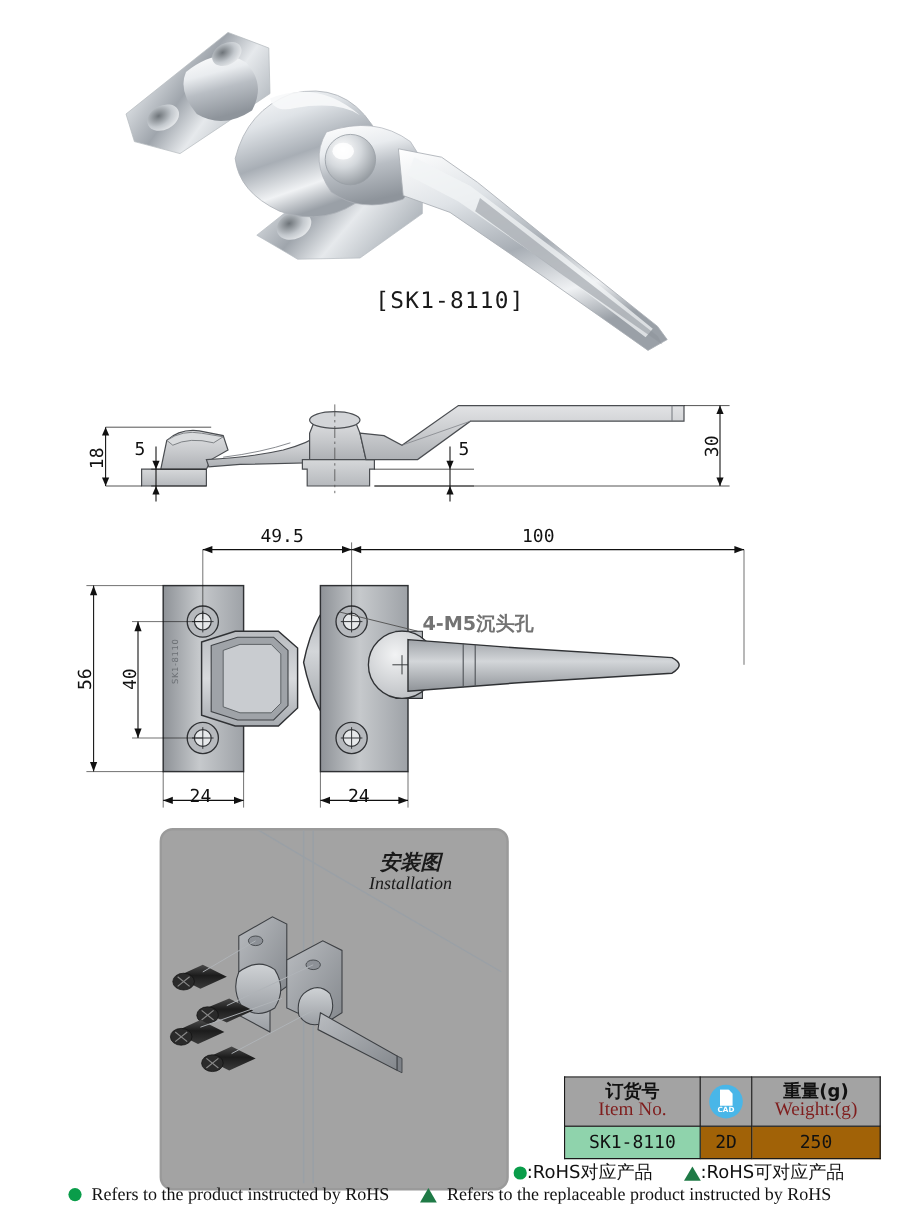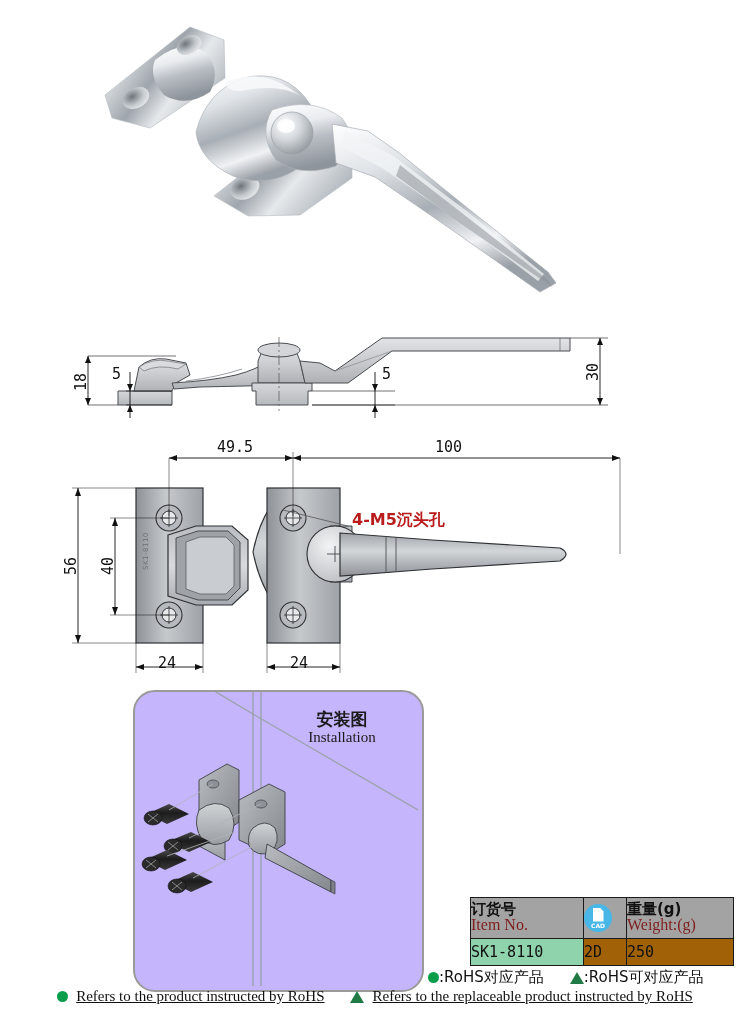--- a/index.html
+++ b/index.html
@@ -18,34 +18,34 @@
   .dwg{position:absolute;left:0;width:750px;}
   #side-view{top:305px;height:125px;}
   #plan-view{top:430px;height:255px;}
 
   
   .dim{position:absolute;font-family:"DejaVu Sans Mono","Liberation Mono",monospace;
        font-size:15px;color:#111;white-space:nowrap;}
   .dim.vert{transform:rotate(-90deg);transform-origin:left top;}
 
   .callout{position:absolute;font-family:"DejaVu Sans","Liberation Sans",sans-serif;
-       font-size:16px;font-weight:600;color:#b91c1c;white-space:nowrap;}
+       font-size:16px;font-weight:600;color:#737373;white-space:nowrap;}
 
   
   #install-box{left:133px;top:690px;width:287px;height:298px;
-       border:2.5px solid #9a9a9a;border-radius:22px;background:#c4b5fd;}
+       border:2.5px solid #9a9a9a;border-radius:11px;background:#a3a3a3;font-style:italic;}
   .inst-label{position:absolute;text-align:center;line-height:1.12;}
   .inst-cn{font-family:"DejaVu Sans","Liberation Sans",sans-serif;
        font-size:17px;font-weight:600;color:#1a1a1a;display:block;}
   .inst-en{font-family:"Liberation Serif","DejaVu Serif",serif;
        font-size:15px;color:#1a1a1a;display:block;}
 
   
   #spec-table{left:470px;top:897px;border-collapse:collapse;}
-  #spec-table td{border:1.5px solid #1a1a1a;padding:0;}
+  #spec-table td{border:1.5px solid #1a1a1a;text-align:center;padding:0;}
   #spec-table .hdr{background:#a3a3a3;height:40px;}
   #spec-table .body{background:#a16207;height:26px;}
   .th-cn{font-family:"DejaVu Sans","Liberation Sans",sans-serif;
        font-size:15px;font-weight:700;color:#111;line-height:1.05;display:block;}
   .th-en{font-family:Liberation Serif, serif;
        font-size:16px;color:#7f1d1d;line-height:1.05;display:block;}
   .cell-val{font-family:"DejaVu Sans Mono","Liberation Mono",monospace;
        font-size:15px;color:#111;}
   .item-cell{background:#8fd3ac !important;width:112px;}
   .cad-cell{width:42px;}
@@ -58,21 +58,21 @@
        clip-path:polygon(0 0,68% 0,100% 28%,100% 100%,0 100%);margin-bottom:1px;}
   .cad-badge .cadtxt{font-family:"DejaVu Sans","Liberation Sans",sans-serif;
        font-size:6px;font-weight:700;color:#fff;line-height:1;}
 
   
   #rohs-cn{position:absolute;left:428px;top:968px;white-space:nowrap;
        font-family:"DejaVu Sans","Liberation Sans",sans-serif;
        font-size:15px;color:#111;}
   #rohs-en{position:absolute;left:0;top:988px;width:750px;text-align:center;
        white-space:nowrap;font-family:"Liberation Serif","DejaVu Serif",serif;
-       font-size:15px;color:#111;text-decoration:underline;}
+       font-size:15px;color:#111;}
   .mk-circle{display:inline-block;width:11px;height:11px;border-radius:50%;
        background:#0a9d4a;vertical-align:-1px;}
   .mk-tri{display:inline-block;width:0;height:0;border-left:7px solid transparent;
        border-right:7px solid transparent;border-bottom:12px solid #1f7a46;
        vertical-align:-2px;}
   .gap{display:inline-block;width:26px;}
   .gap-s{display:inline-block;width:8px;}
 </style>
 </head>
 <body>
@@ -124,20 +124,21 @@
     <path d="M225,82 Q265,66 300,96 Q282,84 246,90 Q228,94 225,82 Z" fill="#f7f8f9" opacity="0.9"></path>
 
     <path d="M272,110 Q312,96 342,118 L356,140 L336,166 Q300,178 276,160 Q258,134 272,110 Z" fill="url(#chr1)" stroke="#aeb3b9" stroke-width="0.6"></path>
     <circle cx="292" cy="133" r="21" fill="url(#knob)" stroke="#9aa0a6" stroke-width="0.7"></circle>
     <ellipse cx="286" cy="126" rx="9" ry="7" fill="#ffffff" opacity="0.85"></ellipse>
 
     <path d="M332,124 L368,131 L398,152 L470,210 L548,272 L556,283 L540,292 L455,232 L375,177 L336,163 Z" fill="url(#chr3)" stroke="#a9aeb4" stroke-width="0.7"></path>
     <path d="M345,131 L392,155 L468,212 L544,274 L538,281 L460,222 L382,168 L340,146 Z" fill="#f2f4f5" opacity="0.75"></path>
     <path d="M400,165 L476,224 L548,280 L552,287 L470,230 L396,176 Z" fill="#8e949b" opacity="0.55"></path>
   </svg>
+  <div class="abs" id="photo-caption">[SK1-8110]</div>
 </div>
 
 <div class="dwg" id="side-view">
   <svg width="750" height="125" viewBox="0 0 750 125">
     <defs>
       <linearGradient id="sv" x1="0" y1="0" x2="0" y2="1">
         <stop offset="0%" stop-color="#e2e3e5"></stop>
           <stop offset="55%" stop-color="#c7c9cc"></stop>
         <stop offset="100%" stop-color="#aeb1b5"></stop>
       </linearGradient>

